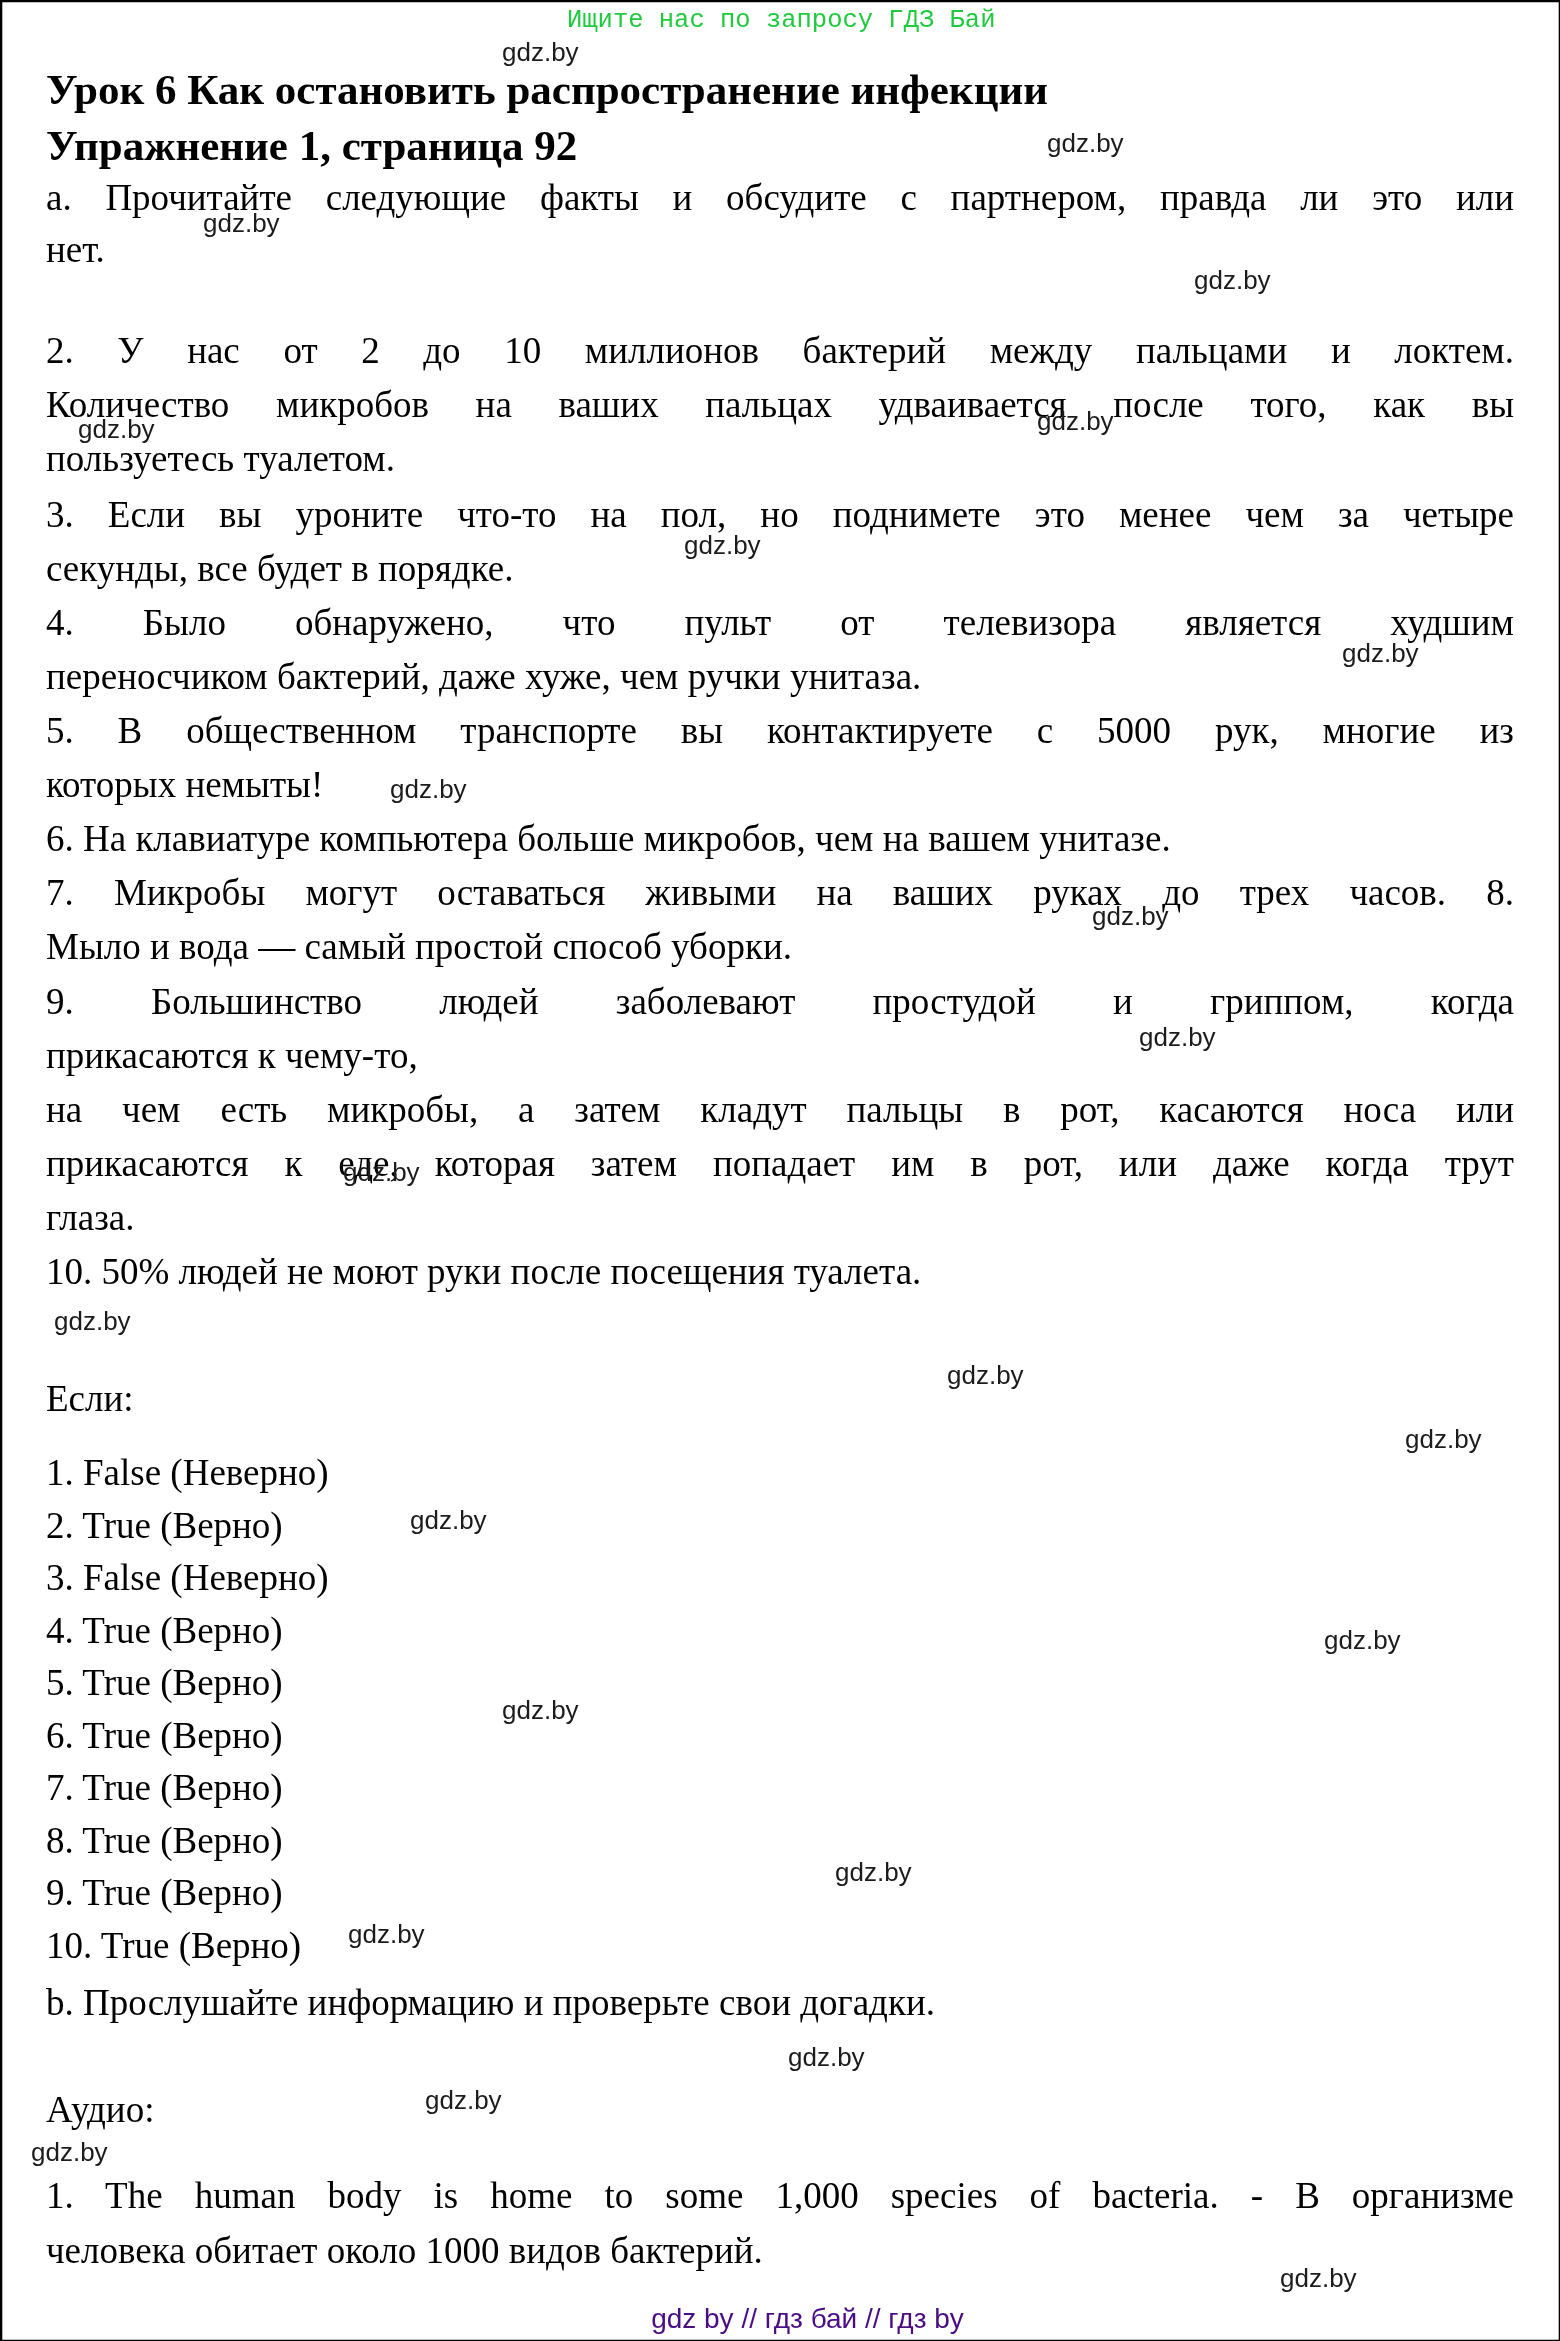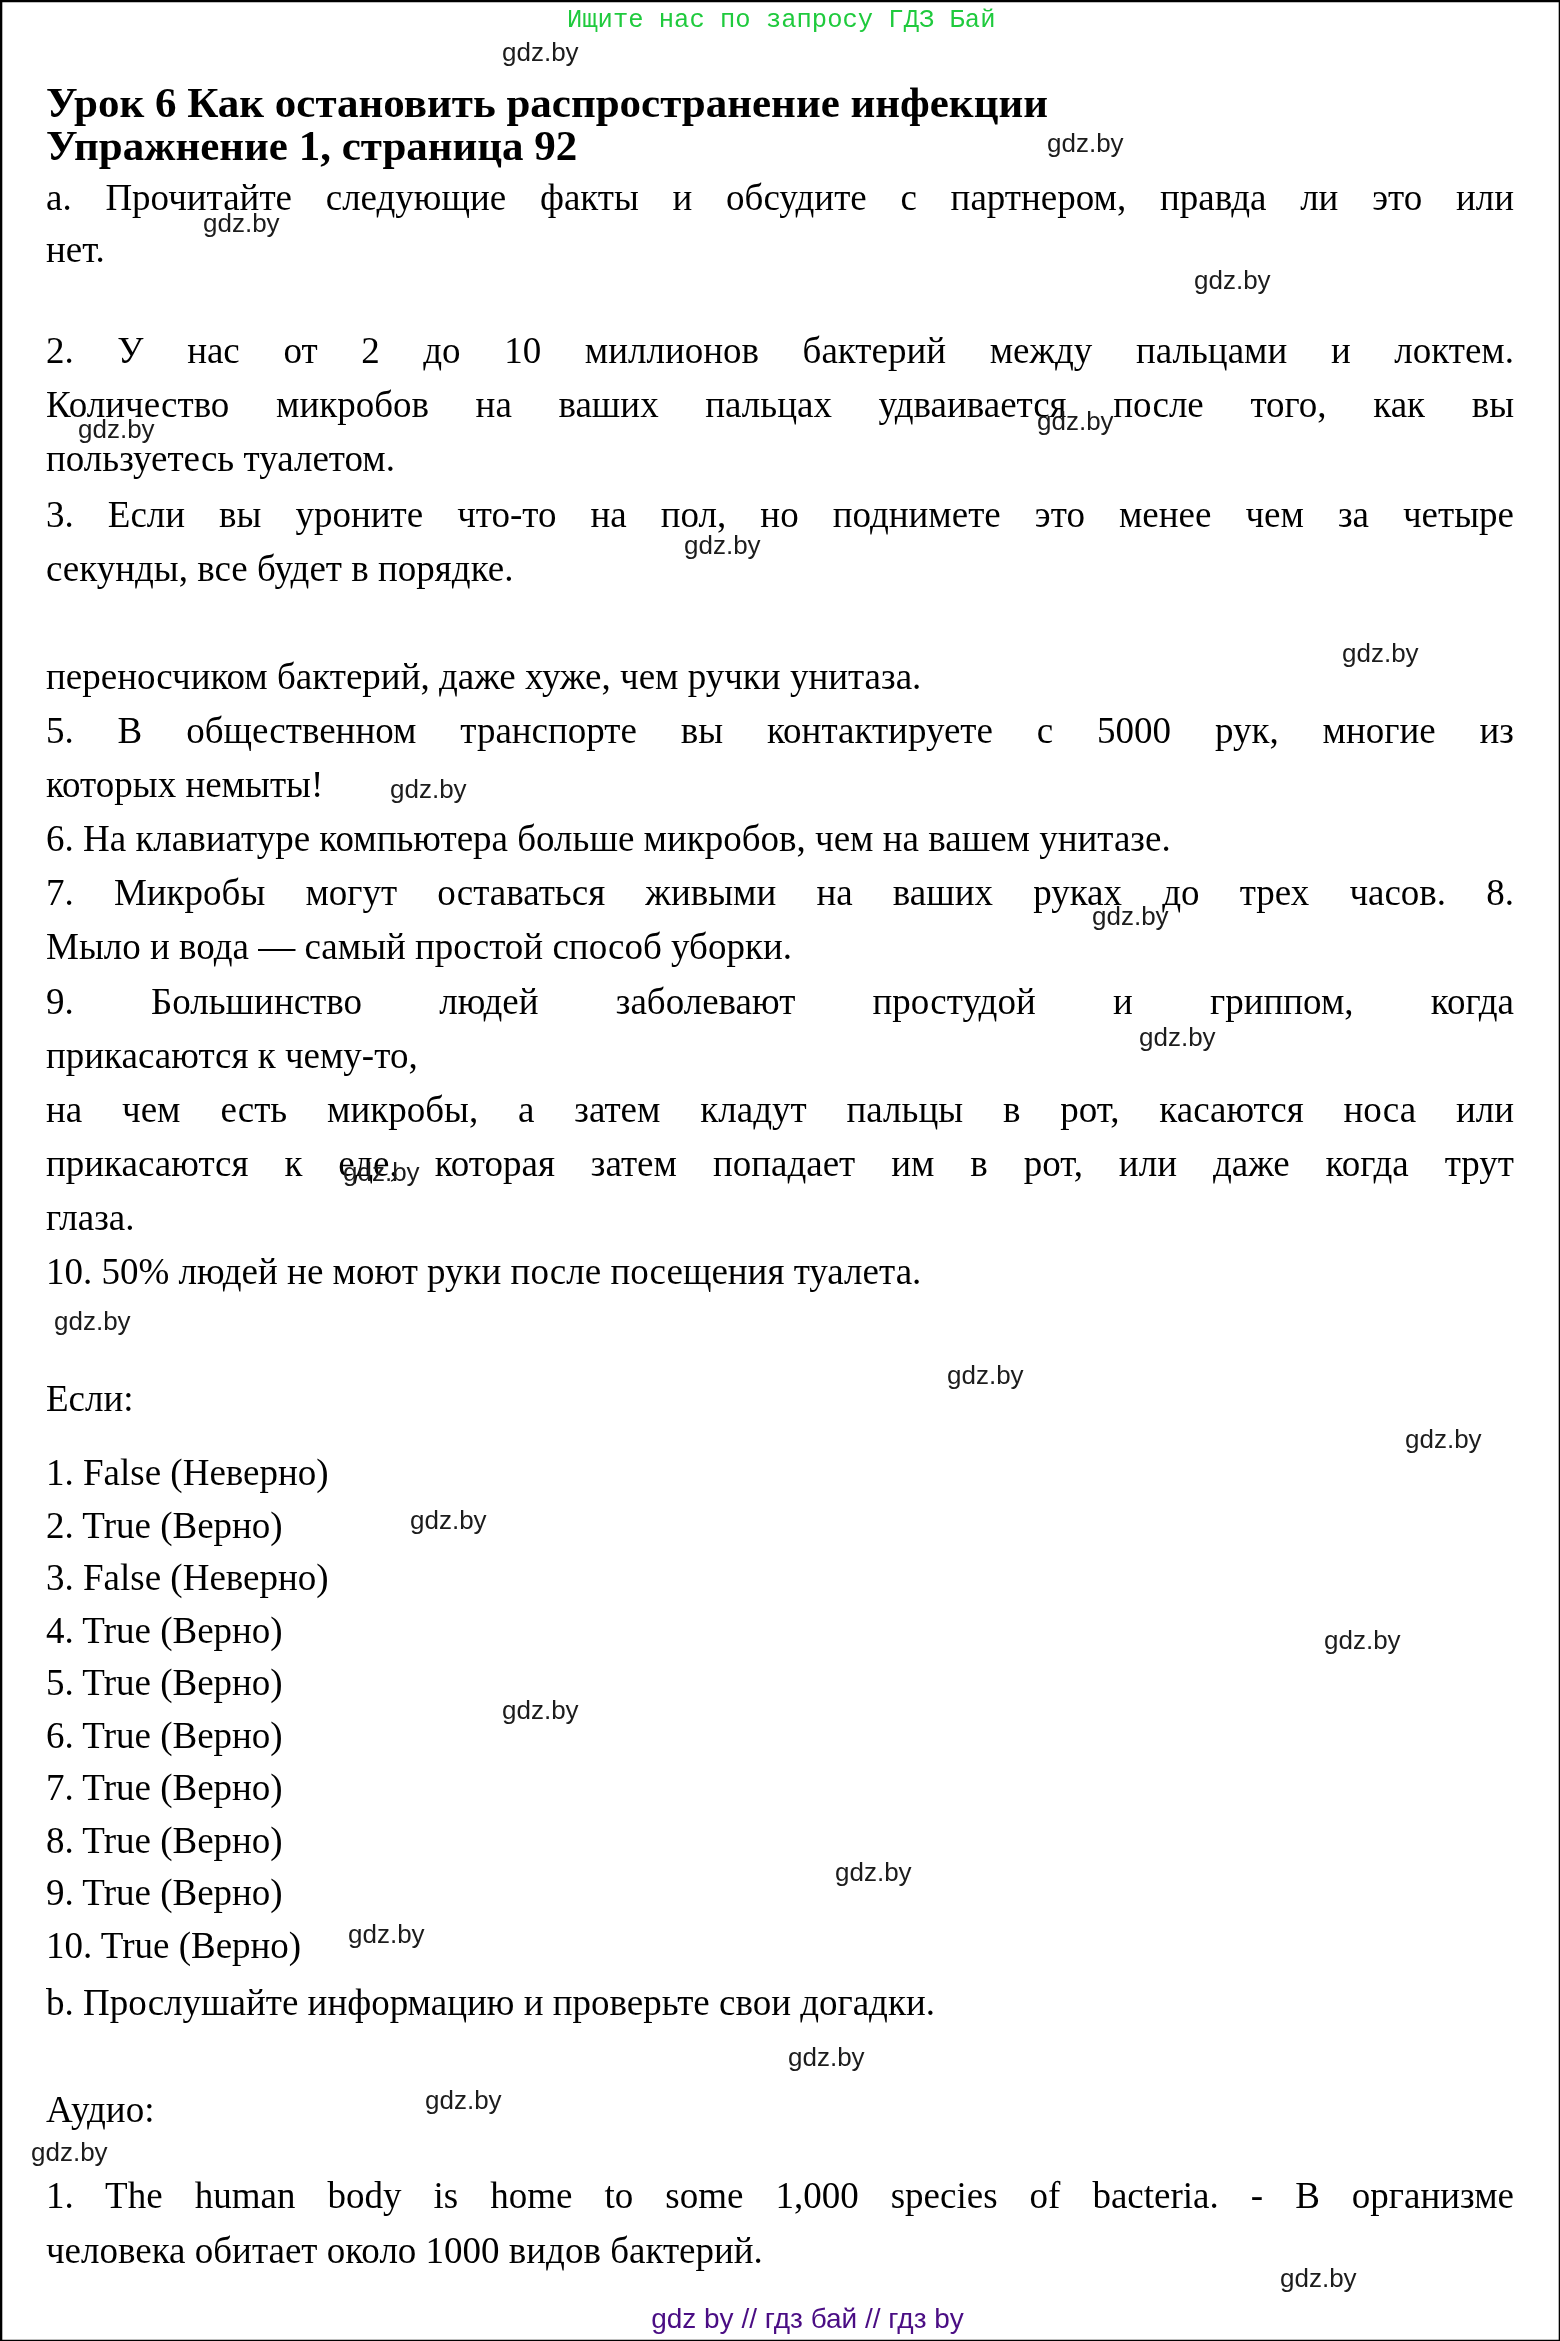--- a/index.html
+++ b/index.html
@@ -45,30 +45,31 @@
     margin-left: 27px;
   }
 </style>
 </head>
 <body>
 
 <div class="page">
 
   <div class="banner" style="color: rgb(31, 202, 61);">Ищите нас по запросу ГДЗ Бай</div>
 
-  <div class="ln title" style="top:78px">Урок 6 Как остановить распространение инфекции</div>
+  <div class="ln title" style="top:65px">Урок 6 Как остановить распространение инфекции</div>
   <div class="ln title" style="top:121px">Упражнение 1, страница 92</div>
 
   <div class="ln j" style="top:175px">a. Прочитайте следующие факты и обсудите с партнером, правда ли это или</div>
   <div class="ln" style="top:227px">нет.</div>
   <div class="ln j" style="top:328px">2. У нас от 2 до 10 миллионов бактерий между пальцами и локтем.</div>
   <div class="ln j" style="top:382px">Количество микробов на ваших пальцах удваивается после того, как вы</div>
   <div class="ln" style="top:436px">пользуетесь туалетом.</div>
   <div class="ln j" style="top:492px">3. Если вы уроните что-то на пол, но поднимете это менее чем за четыре</div>
   <div class="ln" style="top:546px">секунды, все будет в порядке.</div>
+  <div class="ln j" style="top:600px">4. Было обнаружено, что пульт от телевизора является худшим</div>
   <div class="ln" style="top:654px">переносчиком бактерий, даже хуже, чем ручки унитаза.</div>
   <div class="ln j" style="top:708px">5. В общественном транспорте вы контактируете с 5000 рук, многие из</div>
   <div class="ln" style="top:762px">которых немыты!</div>
   <div class="ln" style="top:816px">6. На клавиатуре компьютера больше микробов, чем на вашем унитазе.</div>
   <div class="ln j" style="top:870px">7. Микробы могут оставаться живыми на ваших руках до трех часов. 8.</div>
   <div class="ln" style="top:924px">Мыло и вода — самый простой способ уборки.</div>
   <div class="ln j" style="top:979px">9. Большинство людей заболевают простудой и гриппом, когда</div>
   <div class="ln" style="top:1033px">прикасаются к чему-то,</div>
   <div class="ln j" style="top:1087px">на чем есть микробы, а затем кладут пальцы в рот, касаются носа или</div>
   <div class="ln j" style="top:1141px">прикасаются к еде, которая затем попадает им в рот, или даже когда трут</div>

